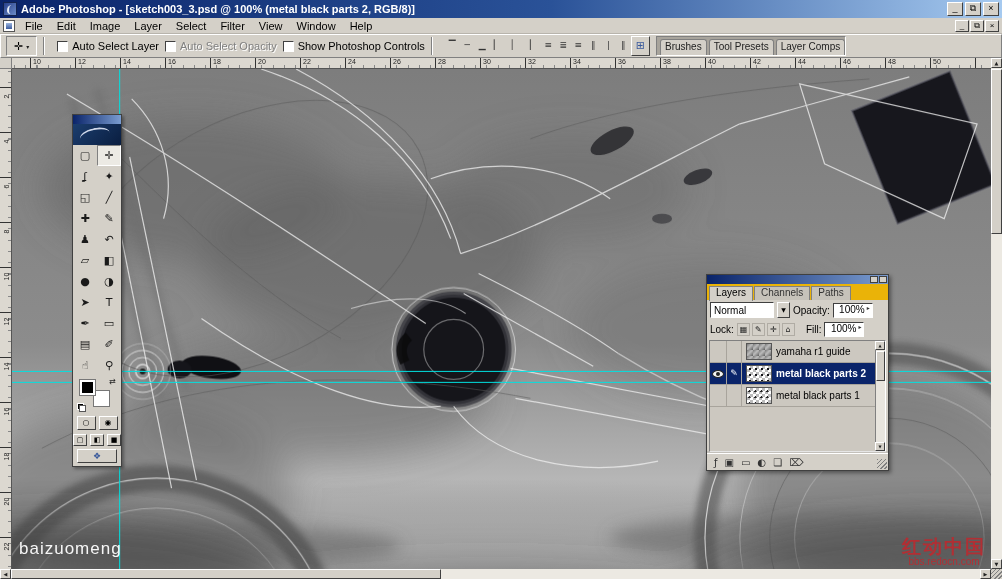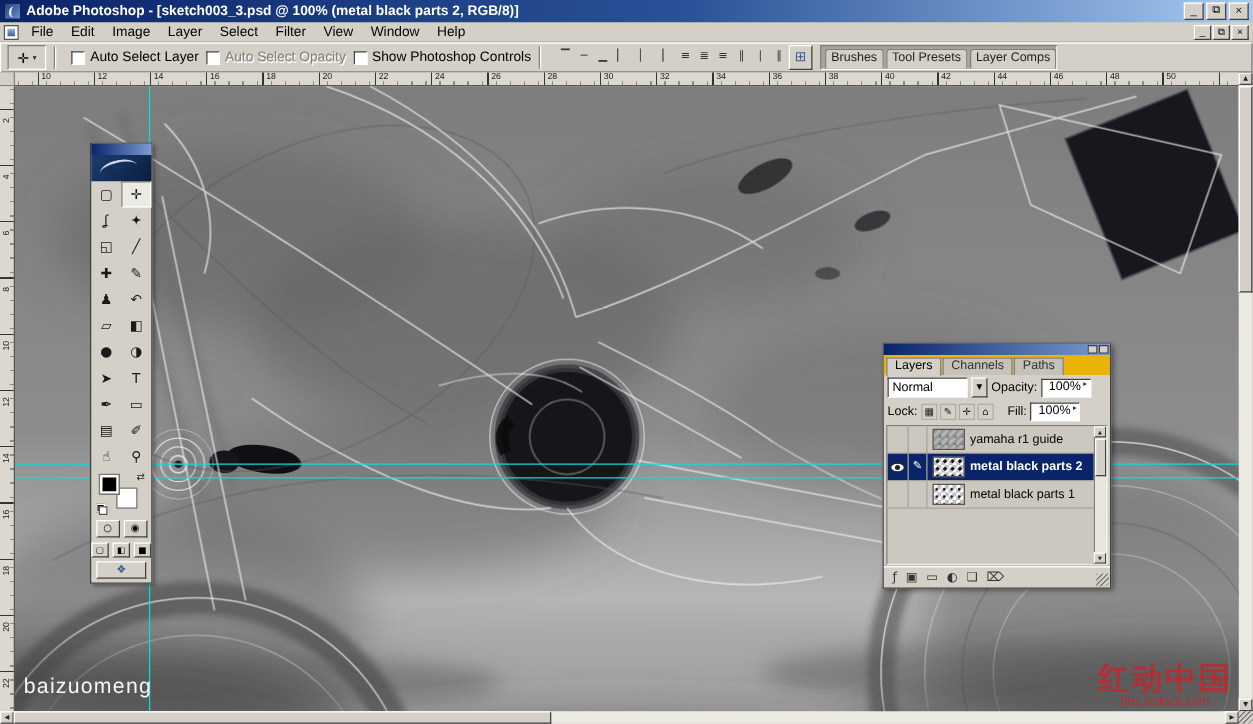--- a/index.html
+++ b/index.html
@@ -71,21 +71,21 @@
     background-size:100% 100%,3px 100%;
     background-position:0 18px,100% 2px;background-repeat:no-repeat,no-repeat}
   #vruler .num{position:absolute;left:0;width:12px;text-align:center;font-size:7px;color:#222;
     transform:rotate(-90deg)}
 
   
   #canvas{position:absolute;left:12px;top:69px;width:979px;height:500px;overflow:hidden;background:#8a8a8a}
   #canvas svg{display:block;width:100%;height:100%}
   #wm-left{position:absolute;left:7px;bottom:10px;color:#fff;font-size:17px;opacity:.95;letter-spacing:1px}
   #wm-right{position:absolute;right:5px;bottom:2px;text-align:center;color:#c1272d;line-height:1.05}
-  #wm-right .t{font-size:25px;font-weight:bold;letter-spacing:2px;opacity:.85;font-family:"DejaVu Sans",sans-serif}
+  #wm-right .t{font-size:19px;font-weight:bold;letter-spacing:2px;opacity:.85;font-family:"DejaVu Sans",sans-serif}
   #wm-right .s{font-size:10px;opacity:.85}
 
   
   #vscroll{position:absolute;left:991px;top:58px;width:11px;height:511px;background:#ece9e2}
   #hscroll{position:absolute;left:0;top:569px;width:991px;height:10px;background:#ece9e2}
   .sb-btn{position:absolute;width:11px;height:10px;background:#d4d0c8;border:1px solid;
     border-color:#fff #404040 #404040 #fff;font-size:5px;line-height:8px;text-align:center;color:#222}
   .sb-thumb{position:absolute;background:#d4d0c8;border:1px solid;border-color:#fff #404040 #404040 #fff}
   #size-grip{position:absolute;left:991px;top:569px;width:11px;height:10px;background:#d4d0c8;
     background-image:repeating-linear-gradient(135deg,#808080 0 1px,transparent 1px 3px)}

